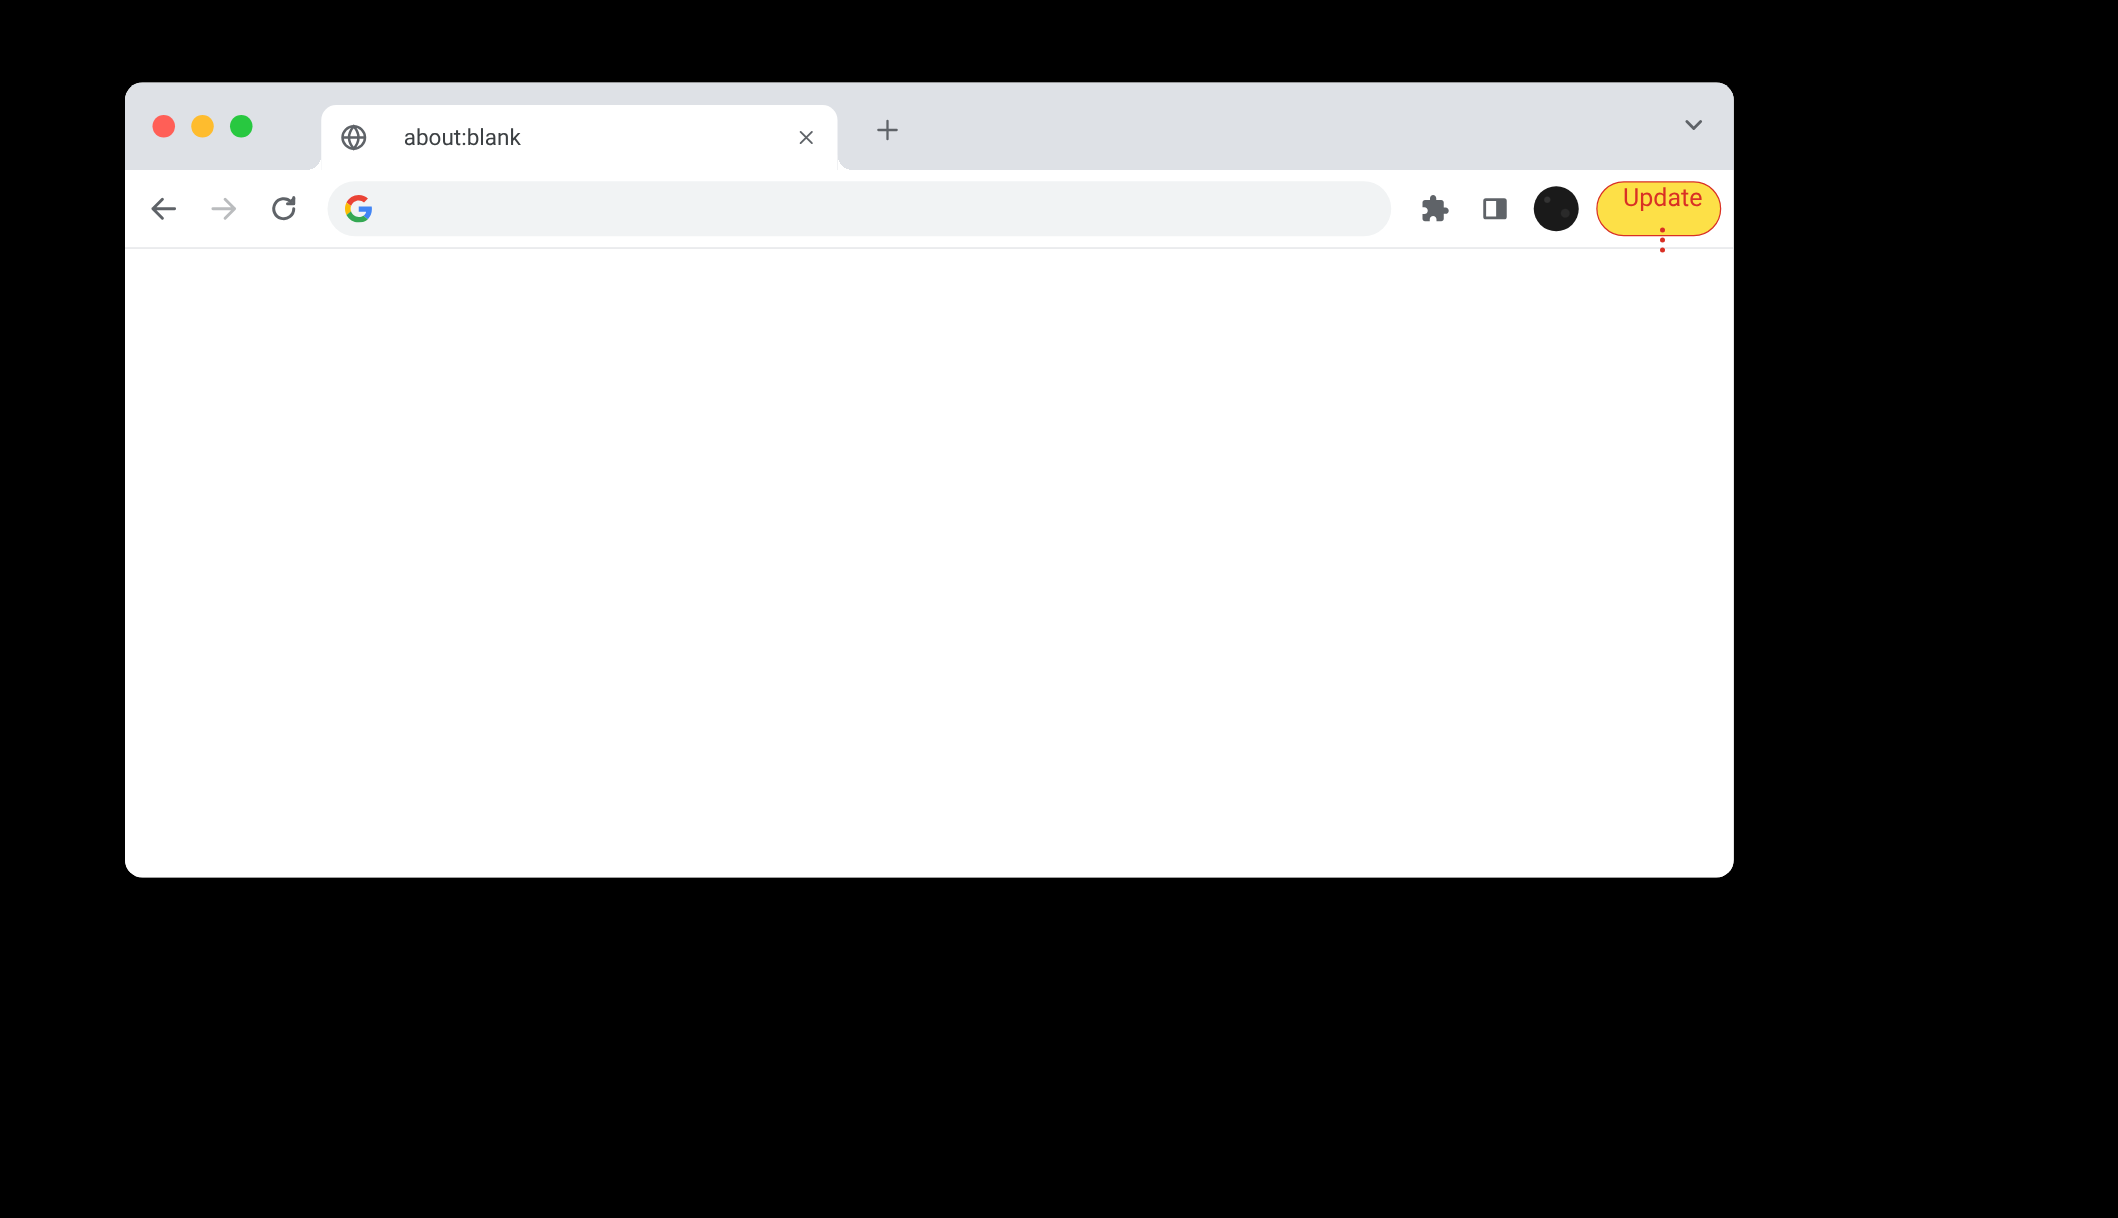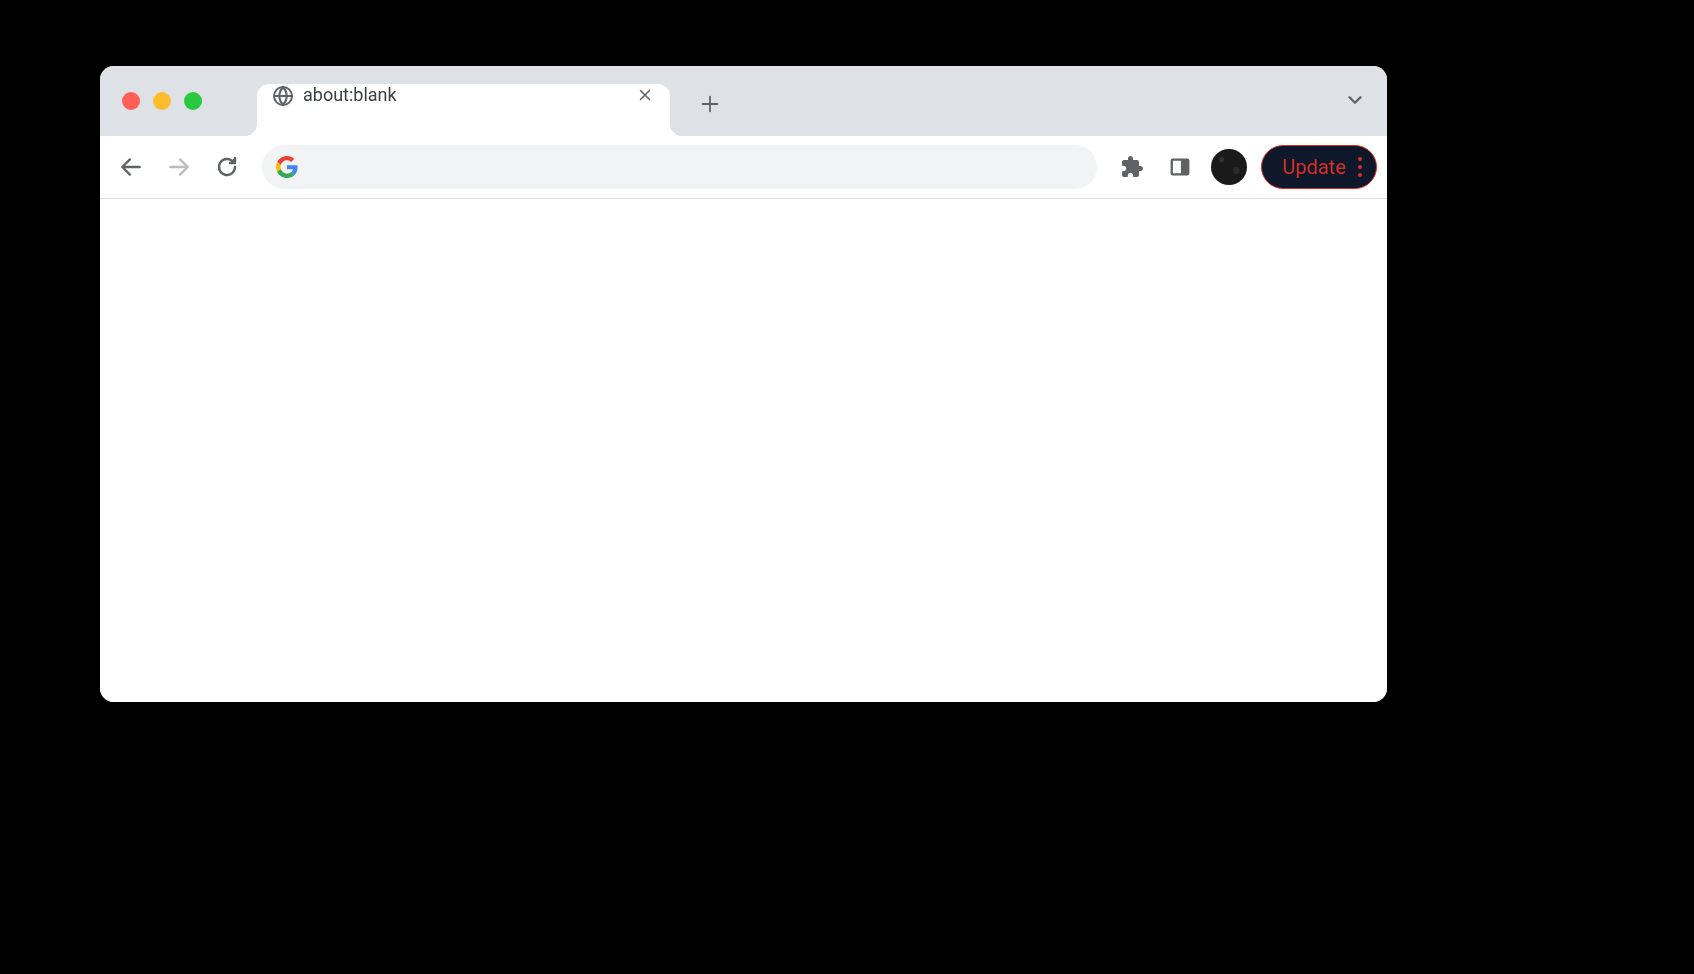--- a/index.html
+++ b/index.html
@@ -51,22 +51,23 @@
     .tab {
       position: absolute;
       left: 157px;
       bottom: 0;
       width: 413px;
       height: 52px;
       background: #fff;
       border-top-left-radius: 12px;
       border-top-right-radius: 12px;
       display: flex;
+      align-items: center;
       padding: 0 14px;
-      gap: 8px;
+      gap: 28px;
     }
     .tab::before, .tab::after {
       content: '';
       position: absolute;
       bottom: 0;
       width: 12px;
       height: 12px;
       background: #fff;
     }
     .tab::before {
@@ -199,27 +200,28 @@
       content: '';
       position: absolute;
       inset: 0;
       background: radial-gradient(circle at 30% 30%, #333 2px, transparent 3px),
                   radial-gradient(circle at 70% 60%, #2a2a2a 3px, transparent 4px);
     }
     .update-btn {
       height: 44px;
       border: 1.5px solid #d93025;
       border-radius: 22px;
-      background: #0f172a;
+      background: #fde047;
       display: flex;
       align-items: center;
       padding: 0 14px 0 20px;
       gap: 12px;
       cursor: pointer;
       margin-left: 4px;
+      flex-direction: column;
     }
     .update-label {
       color: #d93025;
       font-size: 20px;
       font-weight: 400;
     }
     .update-menu-dots {
       display: flex;
       flex-direction: column;
       gap: 4px;

